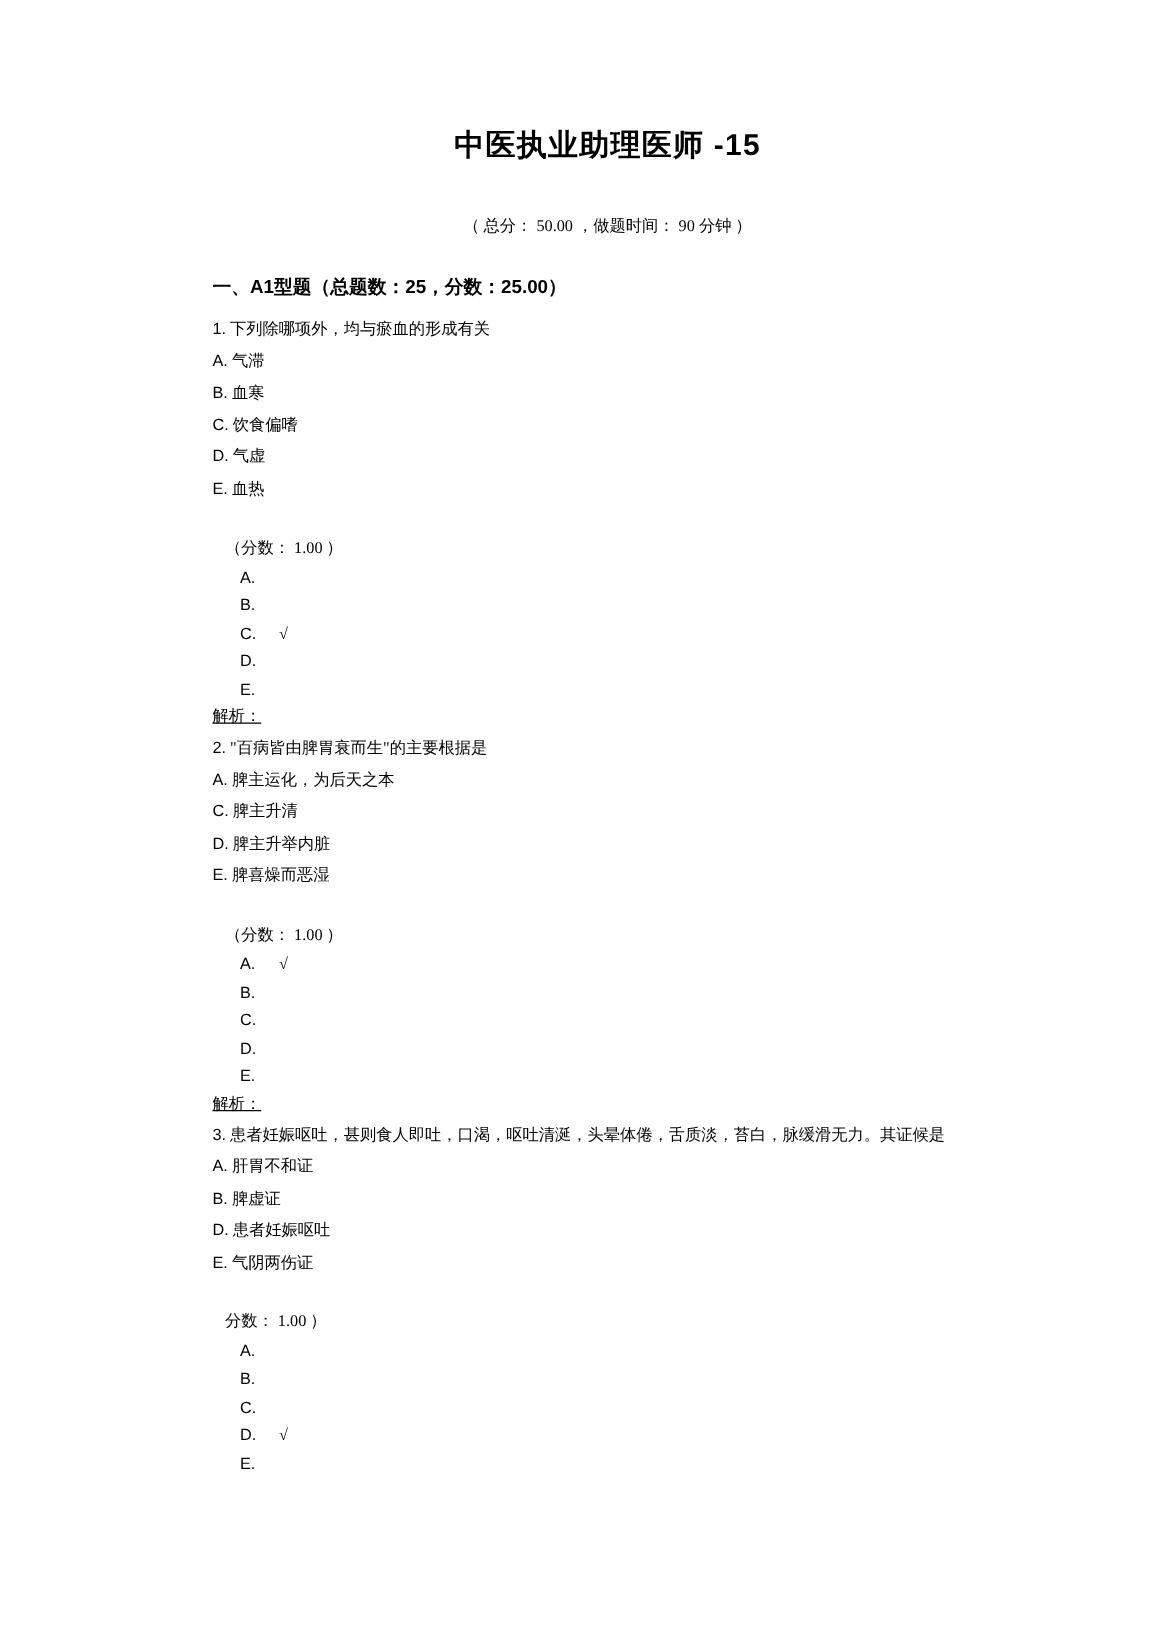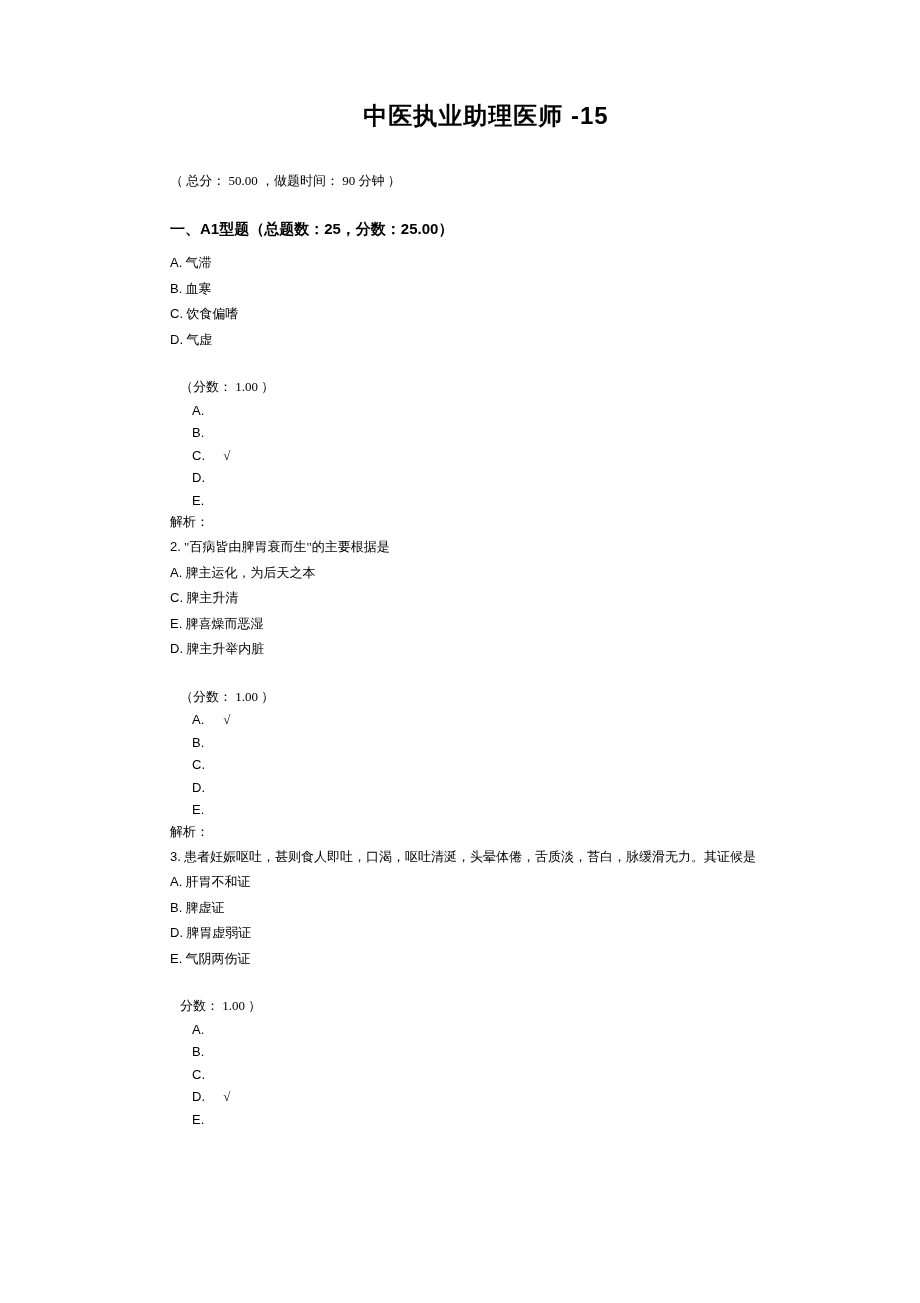--- a/index.html
+++ b/index.html
@@ -17,21 +17,21 @@
     }
     .title {
       font-family: 'SimHei', '黑体', sans-serif;
       font-size: 24px;
       font-weight: bold;
       text-align: center;
       margin-bottom: 40px;
       letter-spacing: 1px;
     }
     .meta {
-      text-align: left;
+      text-align: center;
       font-size: 13px;
       margin-bottom: 30px;
     }
     .section-header {
       font-family: 'SimHei', '黑体', sans-serif;
       font-size: 15px;
       font-weight: bold;
       margin-bottom: 14px;
     }
     .question-stem {
@@ -66,70 +66,75 @@
       display: inline-block;
       width: 28px;
     }
     .answer-letter .mark {
       font-family: 'SimSun', serif;
       font-weight: normal;
     }
     .explain {
       font-size: 13px;
       margin: 2px 0 3px 0;
+      text-decoration: underline;
     }
   </style>
 </head>
 <body>
 
 <div class="page">
   <div class="title">中医执业助理医师  -15</div>
   <div class="meta">（ 总分：  50.00 ，做题时间：  90 分钟  ）</div>
   <div class="section-header">一、A1型题（总题数：25，分数：25.00）</div>
 
   <div>
+    <div class="question-stem">
+      <span class="num">1.</span><span>  下列除哪项外，均与瘀血的形成有关</span>
+    </div>
     <div class="option-line"><span class="letter">A.</span><span>  气滞</span></div>
     <div class="option-line"><span class="letter">B.</span><span>  血寒</span></div>
     <div class="option-line"><span class="letter">C.</span><span>  饮食偏嗜</span></div>
     <div class="option-line"><span class="letter">D.</span><span>  气虚</span></div>
+    <div class="option-line"><span class="letter">E.</span><span>  血热</span></div>
 
     <div class="score-line">（分数：  1.00 ）</div>
     <div class="answer-letter"><span class="label">A.</span><span class="mark"></span></div>
     <div class="answer-letter"><span class="label">B.</span><span class="mark"></span></div>
     <div class="answer-letter"><span class="label">C.</span><span class="mark"> √</span></div>
     <div class="answer-letter"><span class="label">D.</span><span class="mark"></span></div>
     <div class="answer-letter"><span class="label">E.</span><span class="mark"></span></div>
     <div class="explain">解析：</div>
   </div>
 
   <div>
     <div class="question-stem">
       <span class="num">2.</span><span>  "百病皆由脾胃衰而生"的主要根据是</span>
     </div>
     <div class="option-line"><span class="letter">A.</span><span> 脾主运化，为后天之本</span></div>
     <div class="option-line"><span class="letter">C.</span><span>  脾主升清</span></div>
+    <div class="option-line"><span class="letter">D.</span><span> 脾主升举内脏</span></div>
     <div class="option-line"><span class="letter">E.</span><span>  脾喜燥而恶湿</span></div>
-    <div class="option-line"><span class="letter">D.</span><span> 脾主升举内脏</span></div>
 
     <div class="score-line">（分数：  1.00 ）</div>
     <div class="answer-letter"><span class="label">A.</span><span class="mark"> √</span></div>
     <div class="answer-letter"><span class="label">B.</span><span class="mark"></span></div>
     <div class="answer-letter"><span class="label">C.</span><span class="mark"></span></div>
     <div class="answer-letter"><span class="label">D.</span><span class="mark"></span></div>
     <div class="answer-letter"><span class="label">E.</span><span class="mark"></span></div>
     <div class="explain">解析：</div>
   </div>
 
   <div>
     <div class="question-stem">
       <span class="num">3.</span><span>  患者妊娠呕吐，甚则食人即吐，口渴，呕吐清涎，头晕体倦，舌质淡，苔白，脉缓滑无力。其证候是</span>
     </div>
     <div class="option-line"><span class="letter">A.</span><span>  肝胃不和证</span></div>
     <div class="option-line"><span class="letter">B.</span><span>  脾虚证</span></div>
-    <div class="option-line"><span class="letter">D.</span><span>  脾胃虚弱证</span></div>
+    <div class="option-line"><span class="letter">D.</span><span>  患者妊娠呕吐</span></div>
     <div class="option-line"><span class="letter">E.</span><span>  气阴两伤证</span></div>
 
     <div class="score-line">  分数：  1.00 ）</div>
     <div class="answer-letter"><span class="label">A.</span><span class="mark"></span></div>
     <div class="answer-letter"><span class="label">B.</span><span class="mark"></span></div>
     <div class="answer-letter"><span class="label">C.</span><span class="mark"></span></div>
     <div class="answer-letter"><span class="label">D.</span><span class="mark"> √</span></div>
     <div class="answer-letter"><span class="label">E.</span><span class="mark"></span></div>
   </div>
 </div>

